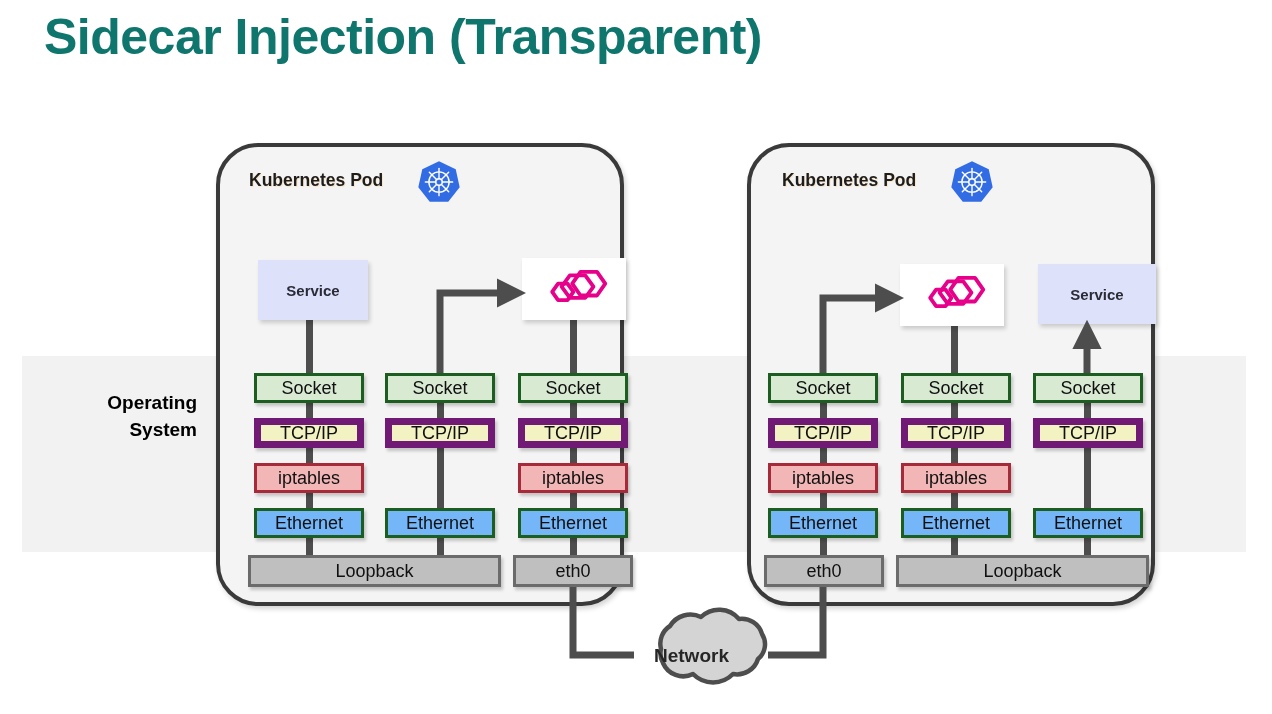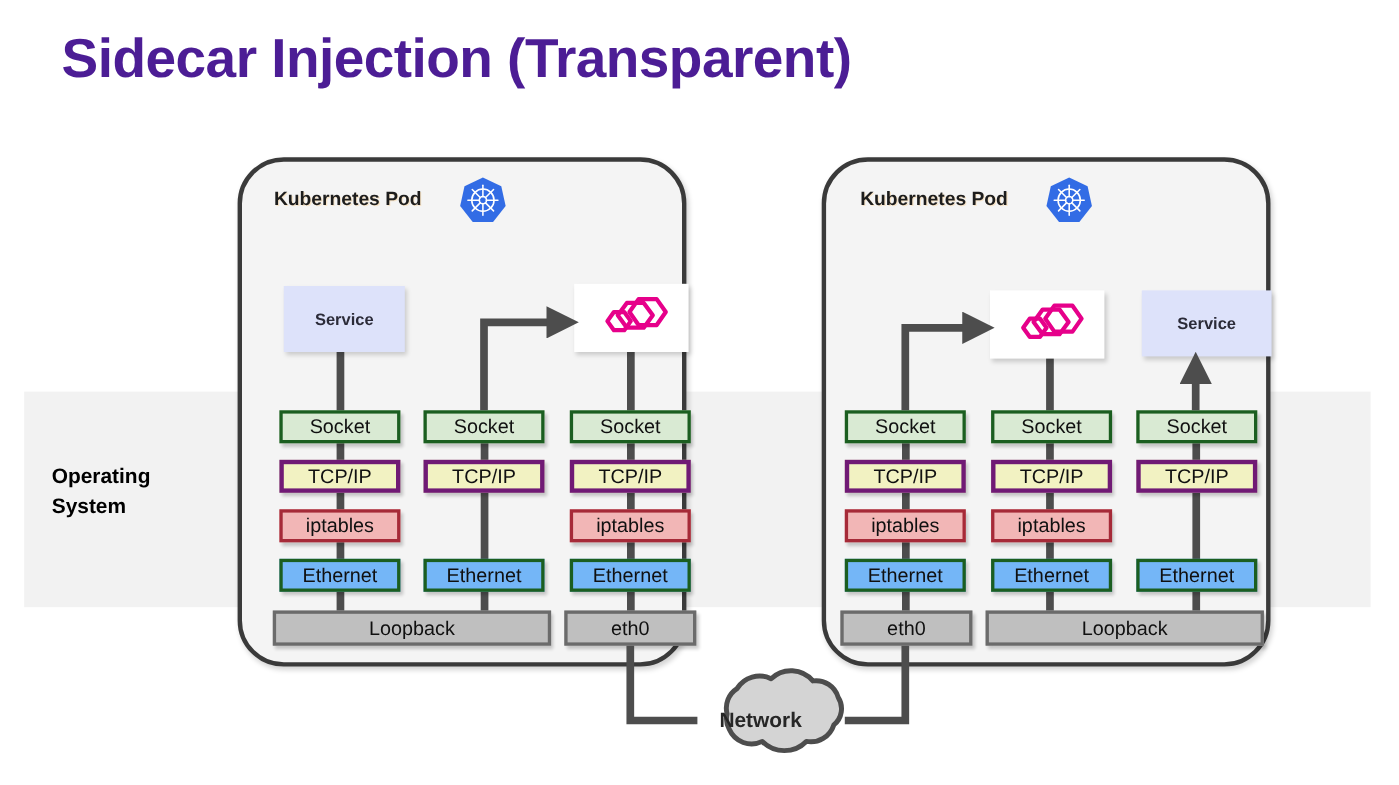--- a/index.html
+++ b/index.html
@@ -12,49 +12,49 @@
     height: 714px;
     position: relative;
     overflow: hidden;
     font-family: "Liberation Sans", sans-serif;
     color: #1a1a1a;
   }
 
   #page-title {
     position: absolute;
     left: 44px;
-    top: 24px;
+    top: 8px;
     font-size: 50px;
     font-weight: bold;
     letter-spacing: -0.5px;
-    color: #4c1d95;
+    color: #0f766e;
     white-space: nowrap;
-    margin-left: 12px;
   }
 
   
   .os-band {
     position: absolute;
     left: 22px;
     top: 356px;
     width: 1224px;
     height: 196px;
     background: #f2f2f2;
     z-index: 1;
   }
   .os-label {
     position: absolute;
     left: 47px;
-    top: 421px;
+    top: 390px;
     width: 150px;
     font-size: 19px;
     font-weight: bold;
     line-height: 1.42;
     color: #000000;
     z-index: 6;
+    text-align: right;
   }
 
   
   .pod {
     position: absolute;
     background: #f4f4f4;
     border: 4px solid #3a3a3a;
     border-radius: 42px;
     z-index: 2;
     box-shadow: 2px 3px 5px rgba(0,0,0,0.17);
@@ -104,21 +104,21 @@
     display: flex;
     align-items: center;
     justify-content: center;
     font-size: 18px;
     z-index: 5;
     box-shadow: 2px 3px 3px rgba(0,0,0,0.2);
     box-sizing: border-box;
     color: #101010;
   }
   .layer.socket   { background: #d9ead3; border: 3px solid #1b5e20; }
-  .layer.tcpip    { background: #f2f2c2; border: 4px solid #701a75; }
+  .layer.tcpip    { background: #f2f2c2; border: 7px solid #701a75; }
   .layer.iptables { background: #f2b6b6; border: 3px solid #a62a38; }
   .layer.ethernet { background: #74b6f7; border: 3px solid #1b5e20; }
   .layer.nic      { background: #bfbfbf; border: 3px solid #6b6b6b; }
 
   
   .wire {
     position: absolute;
     background: #4d4d4d;
     z-index: 3;
   }

